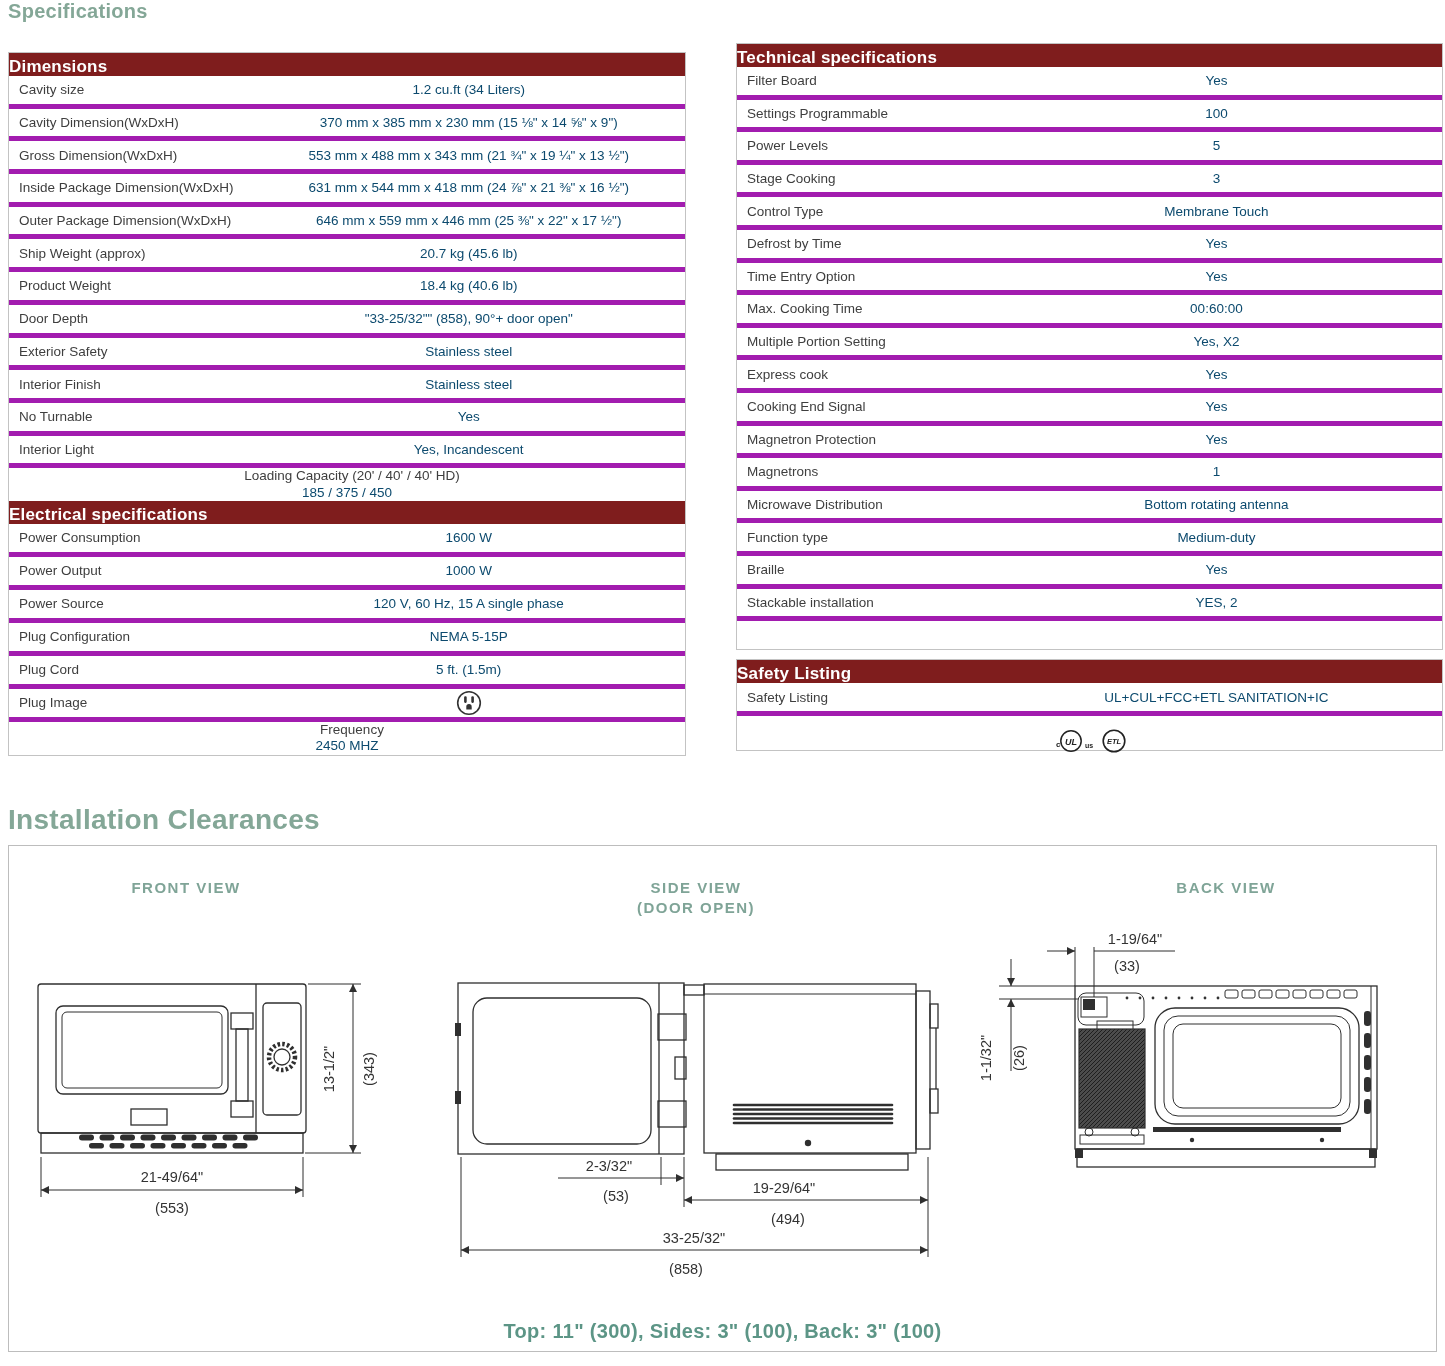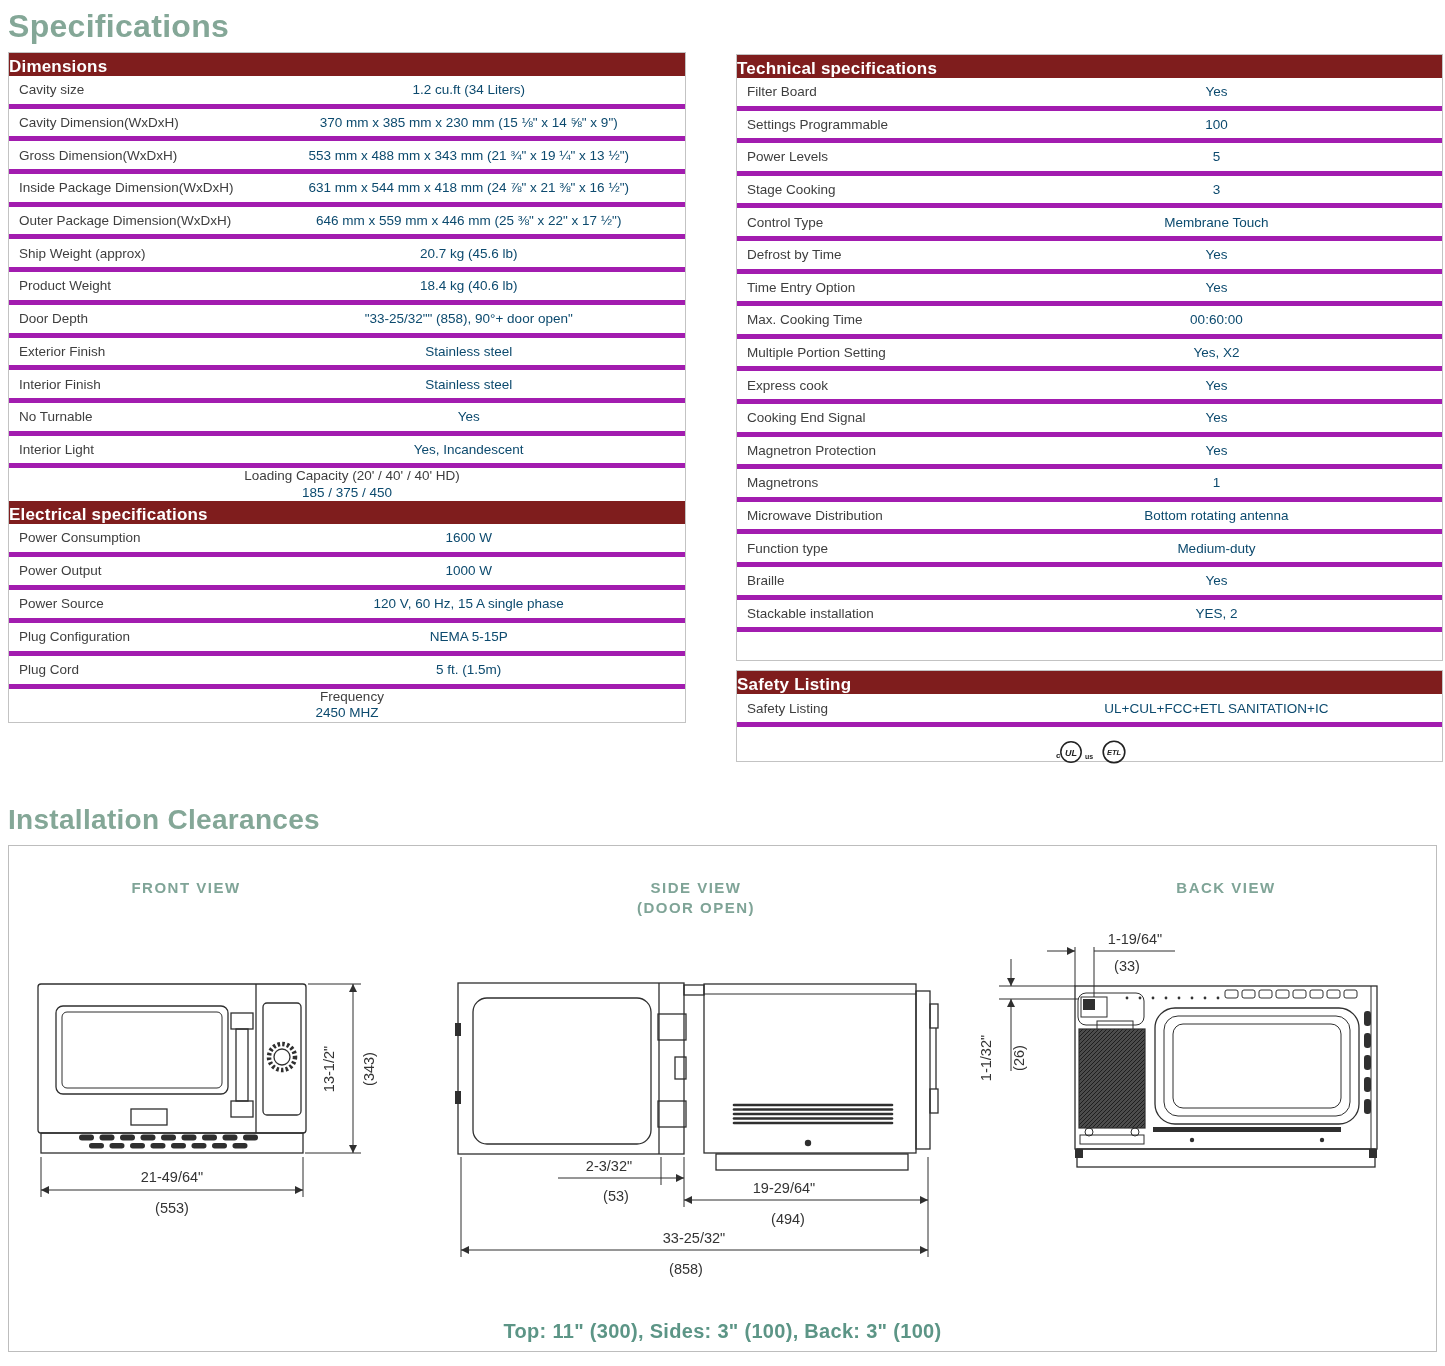--- a/index.html
+++ b/index.html
@@ -1,24 +1,24 @@
 <!DOCTYPE html>
 <html><head>
 <meta charset="utf-8">
 <style>
   * { margin:0; padding:0; box-sizing:border-box; }
   html,body { background:#ffffff; }
   body { font-family:"Liberation Sans","DejaVu Sans",sans-serif; color:#3d3d3d; }
   .page { position:relative; width:1445px; height:1366px; background:#fff; overflow:hidden; }
 
-  .main-title { position:absolute; left:8px; top:8px; font-size:32px; font-weight:bold; color:#84a797; letter-spacing:.3px; }
+  .main-title { position:absolute; left:8px; top:0px; font-size:20px; font-weight:bold; color:#84a797; letter-spacing:.3px; }
   .install-title { position:absolute; left:8px; top:804px; font-size:28px; font-weight:bold; color:#84a797; letter-spacing:.3px;text-align:right; }
 
   .col-left  { position:absolute; left:8px;  top:52px; width:678px; }
-  .col-right { position:absolute; left:736px; top:54px; width:707px; }
+  .col-right { position:absolute; left:736px; top:43px; width:707px; }
 
   .spec-table { border:1px solid #c3c3c3; background:#fff; }
   .sec-header { background:#7f1d1d; color:#ffffff; font-weight:bold; font-size:17px; line-height:27px; height:23px; padding:0 0; letter-spacing:.2px; }
   .spec-row { display:flex; align-items:center; border-bottom:5px solid #a21caf; }
   .spec-row:last-child { border-bottom:none;flex-direction:column; }
   .cell-label { flex:0 0 36%; padding-left:10px; font-size:13.5px; color:#3e3e3e; }
   .cell-value { flex:1; display:flex; justify-content:center; align-items:center; font-size:13.5px; color:#0c4a6e; text-align:right; }
   .cell-value .icon { display:inline-flex; margin:0 3px; }
 
   .sec-dimensions .spec-row { height:32.7px; }
@@ -86,21 +86,21 @@
             </div>
             <div class="spec-row">
               <div class="cell-label">Product Weight</div>
               <div class="cell-value">18.4 kg (40.6 lb)</div>
             </div>
             <div class="spec-row">
               <div class="cell-label">Door Depth</div>
               <div class="cell-value">"33-25/32"" (858), 90°+ door open"</div>
             </div>
             <div class="spec-row">
-              <div class="cell-label">Exterior Finish</div>
+              <div class="cell-label">Exterior Safety</div>
               <div class="cell-value">Stainless steel</div>
             </div>
             <div class="spec-row">
               <div class="cell-label">Interior Finish</div>
               <div class="cell-value">Stainless steel</div>
             </div>
             <div class="spec-row">
               <div class="cell-label">No Turnable</div>
               <div class="cell-value">Yes</div>
             </div>
@@ -129,20 +129,33 @@
               <div class="cell-label">Power Source</div>
               <div class="cell-value">120 V, 60 Hz, 15 A single phase</div>
             </div>
             <div class="spec-row">
               <div class="cell-label">Plug Configuration</div>
               <div class="cell-value">NEMA 5-15P</div>
             </div>
             <div class="spec-row">
               <div class="cell-label">Plug Cord</div>
               <div class="cell-value">5 ft. (1.5m)</div>
+            </div>
+            <div class="spec-row">
+              <div class="cell-label">Plug Image</div>
+              <div class="cell-value">
+  <span class="icon">
+    <svg width="26" height="26" viewBox="0 0 26 26">
+      <circle cx="13" cy="13" r="11.3" fill="none" stroke="#333" stroke-width="1.6"></circle>
+      <rect x="8.1" y="6.3" width="2.6" height="6.6" rx="1.1" fill="#333"></rect>
+      <rect x="15.3" y="6.3" width="2.6" height="6.6" rx="1.1" fill="#333"></rect>
+      <path d="M10.3 19.6 v-2.9 a2.7 2.7 0 0 1 5.4 0 v2.9 z" fill="#333"></path>
+    </svg>
+  </span>
+</div>
             </div>
             <div class="spec-row">
               <div class="cell-label">Frequency</div>
               <div class="cell-value">2450 MHZ</div>
             </div>
           </div>
       </div>
     </div>
   </div>
 

